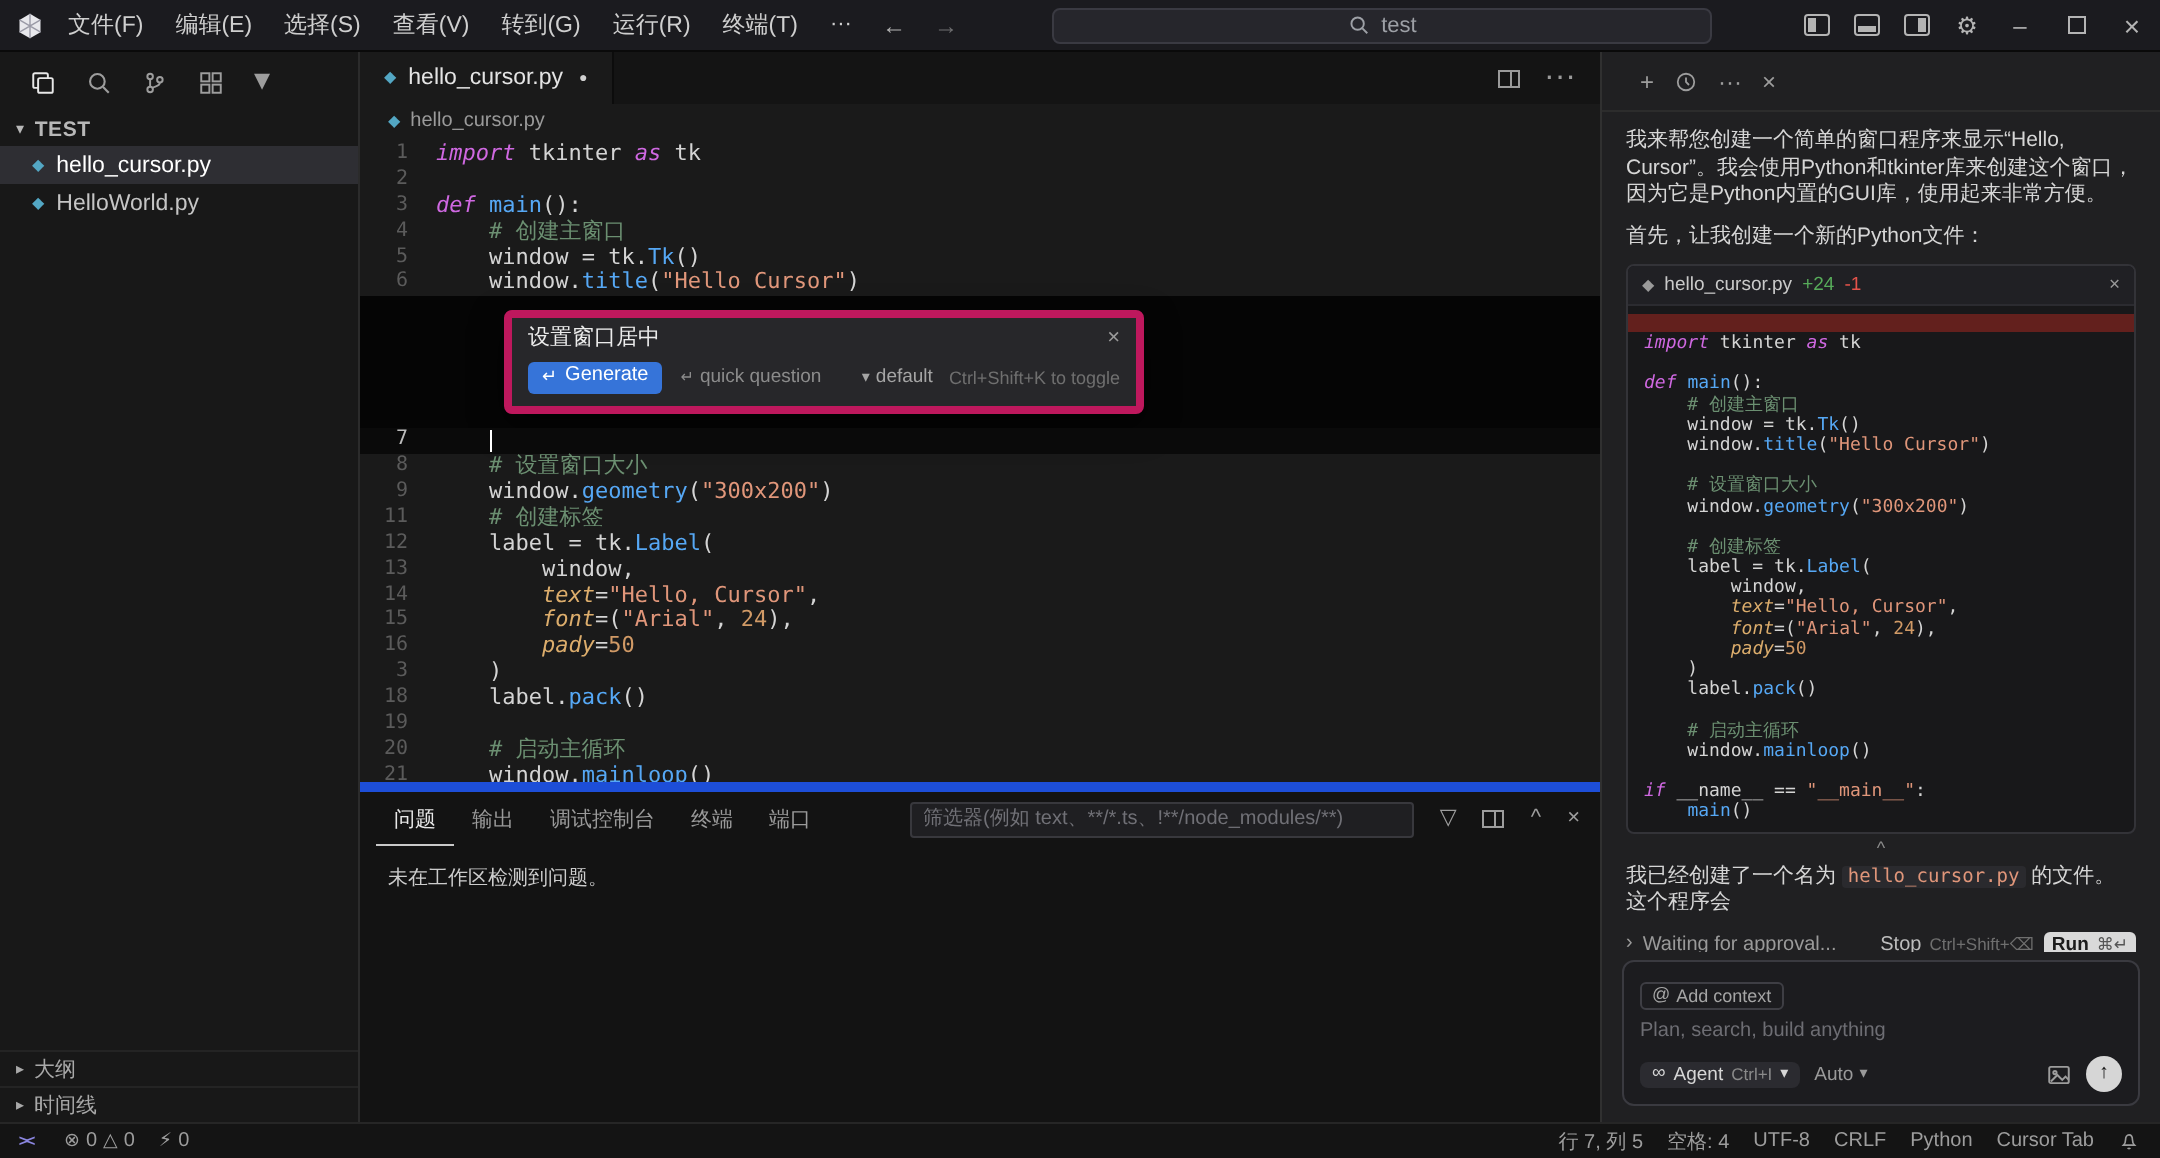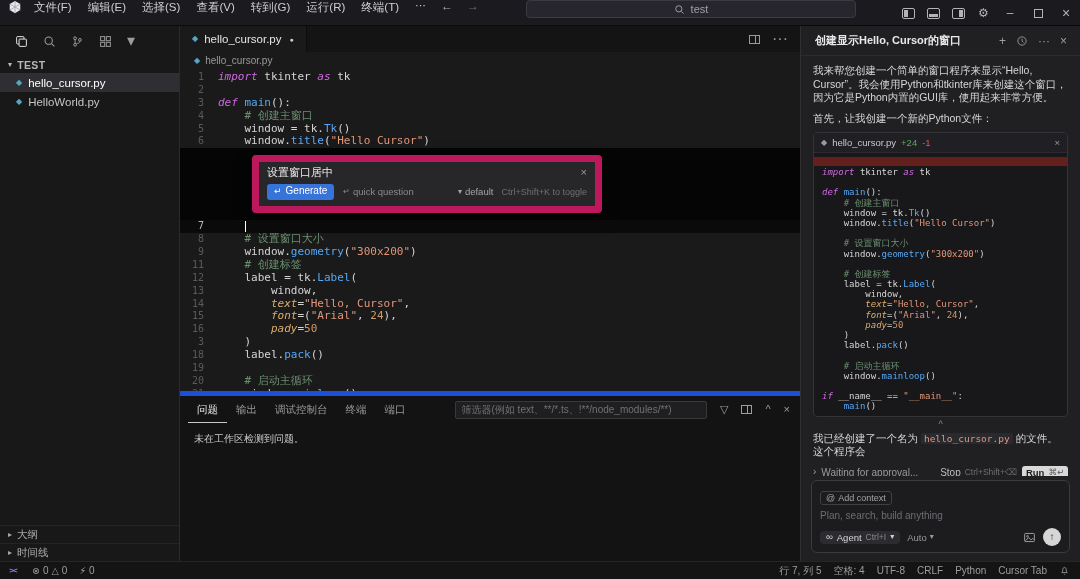--- a/index.html
+++ b/index.html
@@ -4,21 +4,21 @@
 <style>
   *{margin:0;padding:0;box-sizing:border-box}
   html,body{width:1080px;height:579px;overflow:hidden}
   body{background:#181818;color:#ccc;font-family:"Liberation Sans","DejaVu Sans",sans-serif;}
   .app{display:flex;flex-direction:column;width:1080px;height:579px}
   .ico{font-style:normal;line-height:1}
   .spacer{flex:1}
   svg{display:block}
 
   
-  .titlebar{flex:0 0 26px;height:26px;background:#1b1b1f;display:flex;align-items:flex-start;padding-left:8px;border-bottom:1px solid #0a0a0a}
+  .titlebar{flex:0 0 26px;height:26px;background:#1b1b1f;display:flex;align-items:center;padding-left:8px;border-bottom:1px solid #0a0a0a}
   .logo{display:flex;align-items:center;margin-right:4px}
   .menus{display:flex}
   .menu-item{font-size:11.5px;color:#cfcfcf;padding:0 8px;cursor:default;white-space:nowrap}
   .menu-more{color:#cfcfcf;padding:0 8px;font-size:11px}
   .nav-arrow{color:#b0b0b0;padding:0 7px;font-size:12px}
   .nav-arrow.dim{opacity:.55}
   .tb-center{flex:1;display:flex;justify-content:center}
   .searchbox{width:330px;height:18px;background:#26262c;border:1px solid #3a3a42;border-radius:4px;display:flex;align-items:center;justify-content:center;gap:6px;color:#9da0a6;font-size:11px;cursor:text}
   .tb-right{display:flex;align-items:center}
   .tb-ico{width:25px;height:26px;display:flex;align-items:center;justify-content:center;color:#b4b4b4;font-size:12px;cursor:default}
@@ -63,21 +63,21 @@
   .tk-k{color:#cf68e1;font-style:italic}
   .tk-f{color:#56a8f5}
   .tk-s{color:#e0967a}
   .tk-c{color:#6b8f71;}
   .tk-n{color:#d19a66}
   .tk-pm{color:#dcad6c;font-style:italic}
   .tk-p{color:#d4d4d4}
 
   
   .prompt-zone{background:#050505;padding:7px 0}
-  .prompt-box{margin-left:72px;width:350px;background:#27272a;border:7px solid #be185d;border-radius:4px;box-shadow:0 6px 16px rgba(0,0,0,.6);font-family:"Liberation Sans","DejaVu Sans",sans-serif}
+  .prompt-box{margin-left:72px;width:320px;background:#27272a;border:4px solid #be185d;border-radius:4px;box-shadow:0 6px 16px rgba(0,0,0,.6);font-family:"Liberation Sans","DejaVu Sans",sans-serif}
   .pb-head{display:flex;align-items:center;padding:4px 8px 2px;font-size:11px;color:#ececec}
   .pb-close{margin-left:auto;color:#9a9a9a;font-size:11px;cursor:pointer}
   .pb-controls{display:flex;align-items:center;gap:9px;padding:3px 8px 6px;font-size:9.5px;color:#8b8b8b}
   .gen-btn{display:inline-flex;align-items:center;gap:4px;background:#3674d9;color:#fff;font-size:10px;padding:1px 7px 2px;border-radius:3px;cursor:pointer}
   .gen-btn .ico{font-size:9px}
   .pb-quick{display:inline-flex;align-items:center;gap:3px;cursor:pointer}
   .pb-right{margin-left:auto;display:flex;align-items:center;gap:8px}
   .pb-mode{display:flex;align-items:center;gap:3px;color:#a5a5a5;cursor:pointer}
   .pb-hint{color:#6f6f6f;font-size:9px}
 
@@ -388,21 +388,20 @@
             </span>
           <span class="p-ico ico">^</span>
           <span class="p-ico ico">×</span>
         </div>
         <div class="panel-content">未在工作区检测到问题。</div>
       </div>
     </section>
 
     <aside class="chat">
       <div class="chat-header">
-        <span class="chat-title">创建显示Hello, Cursor的窗口</span>
         <span class="ch-ico ico">+</span>
         <span class="ch-ico">
             <svg width="12" height="12" viewBox="0 0 16 16" fill="none" stroke="currentColor" stroke-width="1.2">
               <circle cx="8" cy="8" r="5.5"></circle>
               <path d="M8 5v3l2 2"></path>
             </svg>
           </span>
         <span class="ch-ico ico">···</span>
         <span class="ch-ico ico">×</span>
       </div>

